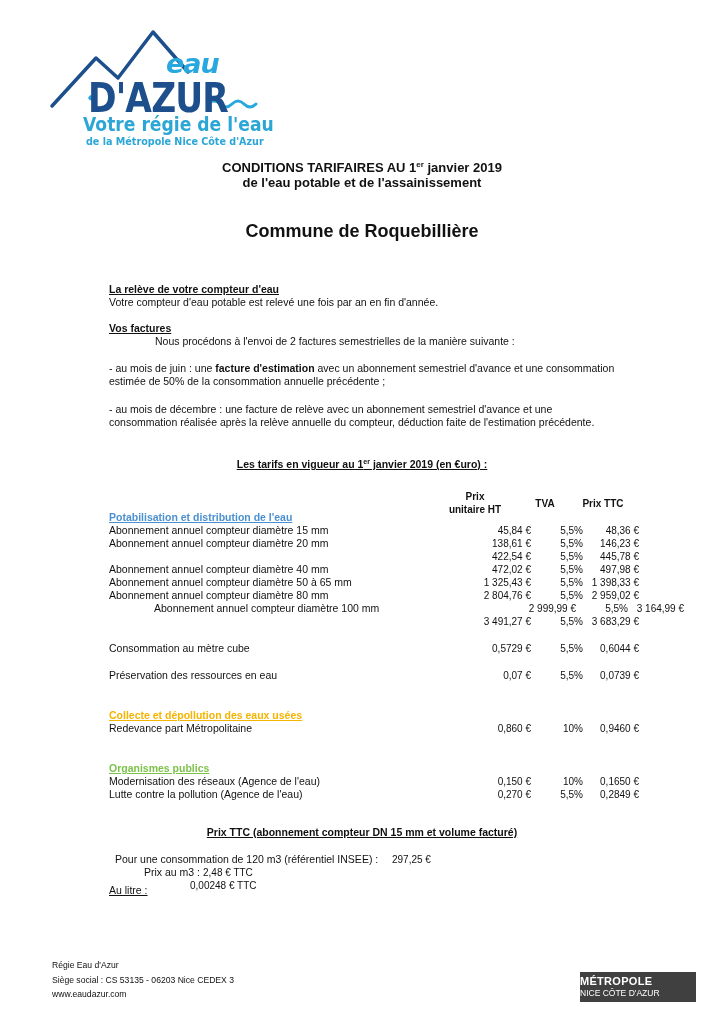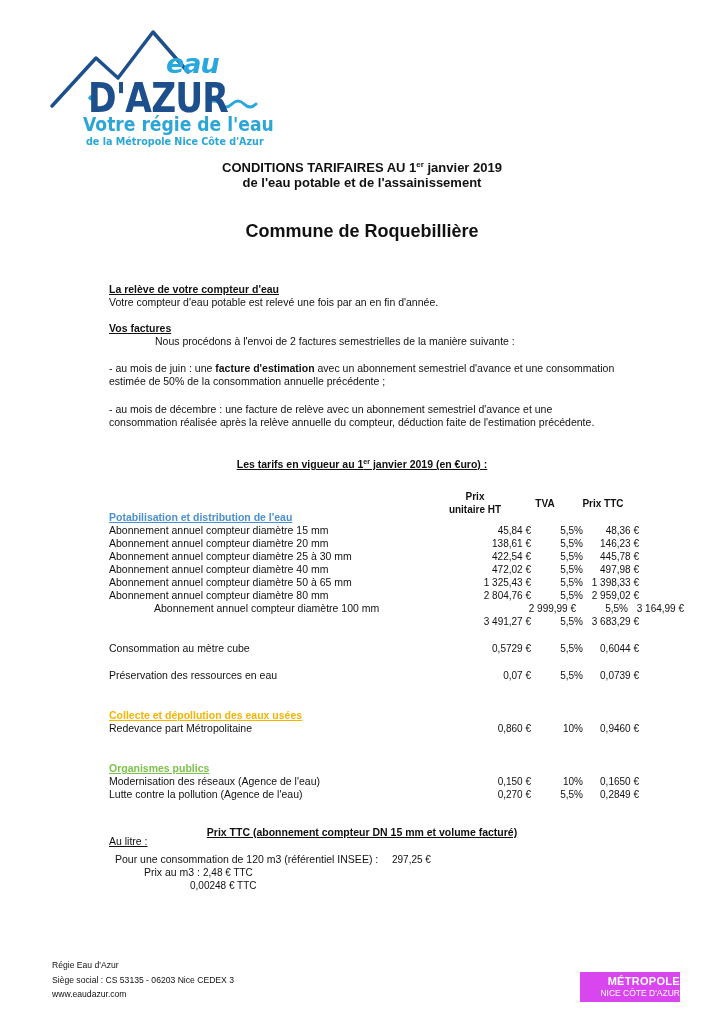--- a/index.html
+++ b/index.html
@@ -30,21 +30,21 @@
     .row { position: absolute; left: 109px; width: 530px; height: 13px; font-size: 10.5px; line-height: 13px; }
     .row .lbl { position: absolute; left: 0; top: 0; white-space: nowrap; }
     .row .ht { position: absolute; right: 108px; top: 0; font-size: 10px; text-align: right; white-space: nowrap; }
     .row .tva { position: absolute; right: 56px; top: 0; font-size: 10px; text-align: right; white-space: nowrap; }
     .row .ttc { position: absolute; right: 0; top: 0; font-size: 10px; text-align: right; white-space: nowrap; }
 
     .summary-title { position: absolute; left: 0; width: 724px; top: 826px; text-align: center; font-weight: bold; font-size: 10.5px; text-decoration: underline; }
     .sum { position: absolute; font-size: 10.5px; white-space: nowrap; line-height: 13px; }
 
     .footer { position: absolute; left: 52px; top: 958px; font-size: 8.6px; line-height: 14.5px; color: #111; }
-    .metro { position: absolute; left: 580px; top: 972px; width: 100px; height: 30px; background: #d946ef; color: #fff; text-align: right; }
+    .metro { position: absolute; left: 580px; top: 972px; width: 116px; height: 30px; background: #404040; color: #fff; text-align: left; }
     .metro .m1 { font-weight: bold; font-size: 11px; line-height: 14px; padding-top: 2px; letter-spacing: 0.3px; }
     .metro .m2 { font-size: 8.5px; line-height: 11px; }
   </style>
 </head>
 <body>
 
 <div class="logo">
   <svg width="240" height="130" viewBox="0 0 240 130">
     <polyline points="4,80 48,32 70,52 105,6 140,46" fill="none" stroke="#1c4f8c" stroke-width="3.5" stroke-linejoin="round" stroke-linecap="round"></polyline>
     <path d="M40,72 q3,-6 6,0 q-3,5 -6,0z" fill="#28a8de"></path>
@@ -93,21 +93,20 @@
     <span class="tva">5,5%</span>
     <span class="ttc">48,36 €</span>
 </div>
 <div class="row" style="top:537px;">
   <span class="lbl">Abonnement annuel compteur diamètre 20 mm</span>
     <span class="ht">138,61 €</span>
     <span class="tva">5,5%</span>
     <span class="ttc">146,23 €</span>
 </div>
 <div class="row" style="top:550px;">
-  <span class="lbl">Abonnement annuel compteur diamètre 25 à 30 mm</span>
     <span class="ht">422,54 €</span>
     <span class="tva">5,5%</span>
     <span class="ttc">445,78 €</span>
 </div>
 <div class="row" style="top:563px;">
   <span class="lbl">Abonnement annuel compteur diamètre 40 mm</span>
     <span class="ht">472,02 €</span>
     <span class="tva">5,5%</span>
     <span class="ttc">497,98 €</span>
 </div>
@@ -167,21 +166,21 @@
     <span class="ht">0,270 €</span>
     <span class="tva">5,5%</span>
     <span class="ttc">0,2849 €</span>
 </div>
 
 <div class="summary-title">Prix TTC (abonnement compteur DN 15 mm et volume facturé)</div>
 <div class="sum" style="left:109px; top:853px;margin-left:6px;">Pour une consommation de 120 m3 (référentiel INSEE) :</div>
 <div class="sum" style="left:392px; top:853px; font-size:10px;">297,25 €</div>
 <div class="sum" style="left:104px; top:866px;padding-left:40px;">Prix au m3 :</div>
 <div class="sum" style="left:203px; top:866px; font-size:10px;">2,48 € TTC</div>
-<div class="sum" style="left:109px; top:835px;text-decoration:underline;">Au litre :</div>
+<div class="sum" style="left:109px; top:884px;text-decoration:underline;">Au litre :</div>
 <div class="sum" style="left:190px; top:879px; font-size:10px;">0,00248 € TTC</div>
 
 <div class="footer">
   <div>Régie Eau d'Azur</div>
   <div>Siège social : CS 53135 - 06203 Nice CEDEX 3</div>
   <div>www.eaudazur.com</div>
 </div>
 <div class="metro">
   <div class="m1">MÉTROPOLE</div>
   <div class="m2">NICE CÔTE D'AZUR</div>

